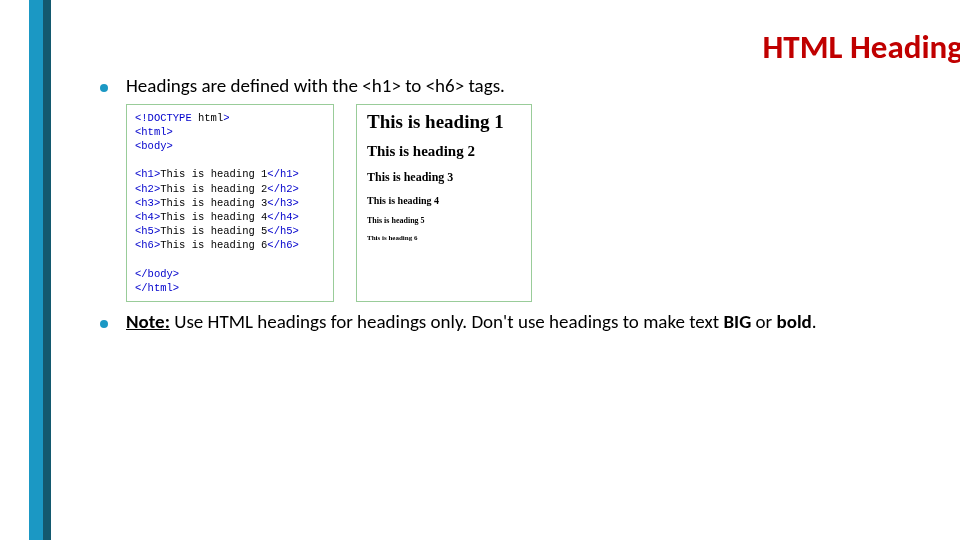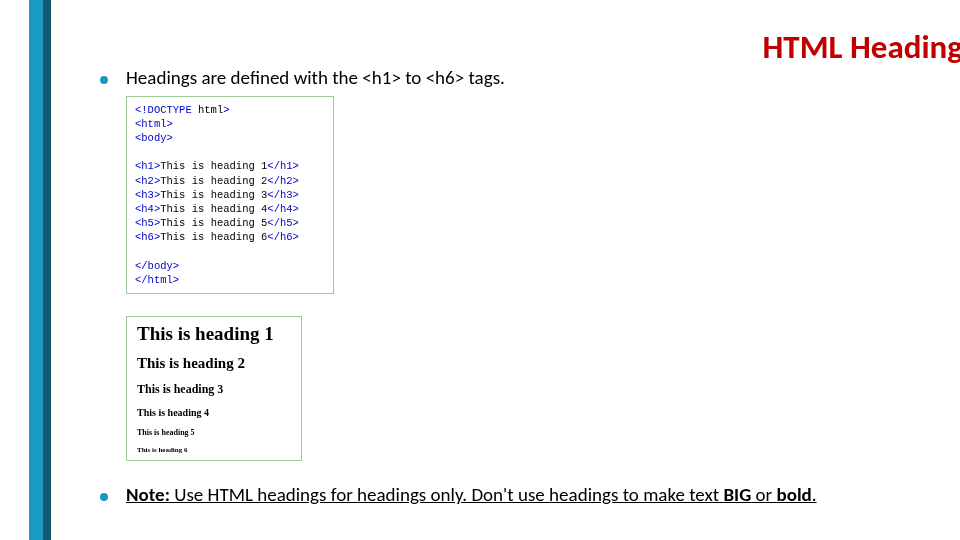--- a/index.html
+++ b/index.html
@@ -34,21 +34,21 @@
     width: 960px;
     text-align: right;
     font-size: 33px;
     font-weight: 700;
     color: #c00000;
     margin-left: 16px;
   }
   .content {
     position: absolute;
     left: 100px;
-    top: 66px;
+    top: 74px;
     width: 810px;
   }
   .bullet-row {
     display: flex;
     align-items: flex-start;
     margin-bottom: 6px;
   }
   .dot {
     width: 8px;
     height: 8px;
@@ -62,21 +62,20 @@
     font-size: 19px;
     line-height: 1.25;
     color: #000;
   }
   .note-label { font-weight: 700; text-decoration: underline; }
   .bold { font-weight: 700; }
   .figures {
     display: flex;
     gap: 22px;
     margin: 4px 0 8px 26px;
-    flex-direction: column;
   }
   .code-box {
     border: 1px solid #9c9;
     background: #fff;
     padding: 6px 8px;
     width: 208px;
   }
   .code-box pre {
     font-family: "Courier New", monospace;
     font-size: 10.5px;
@@ -139,20 +138,20 @@
       <div class="h2">This is heading 2</div>
       <div class="h3">This is heading 3</div>
       <div class="h4">This is heading 4</div>
       <div class="h5">This is heading 5</div>
       <div class="h6">This is heading 6</div>
     </div>
   </div>
 
 
 
-  <div class="bullet-row" style="margin-top:22px;text-decoration:underline;">
+  <div class="bullet-row" style="margin-top:8px;">
     <div class="dot"></div>
     <div class="bullet-text">
       <span class="note-label">Note:</span><span> Use HTML headings for headings only. Don't use headings to make text </span><span class="bold">BIG</span><span> or </span><span class="bold">bold</span><span>.</span>
     </div>
   </div>
 
 </div>
 
 </body></html>

